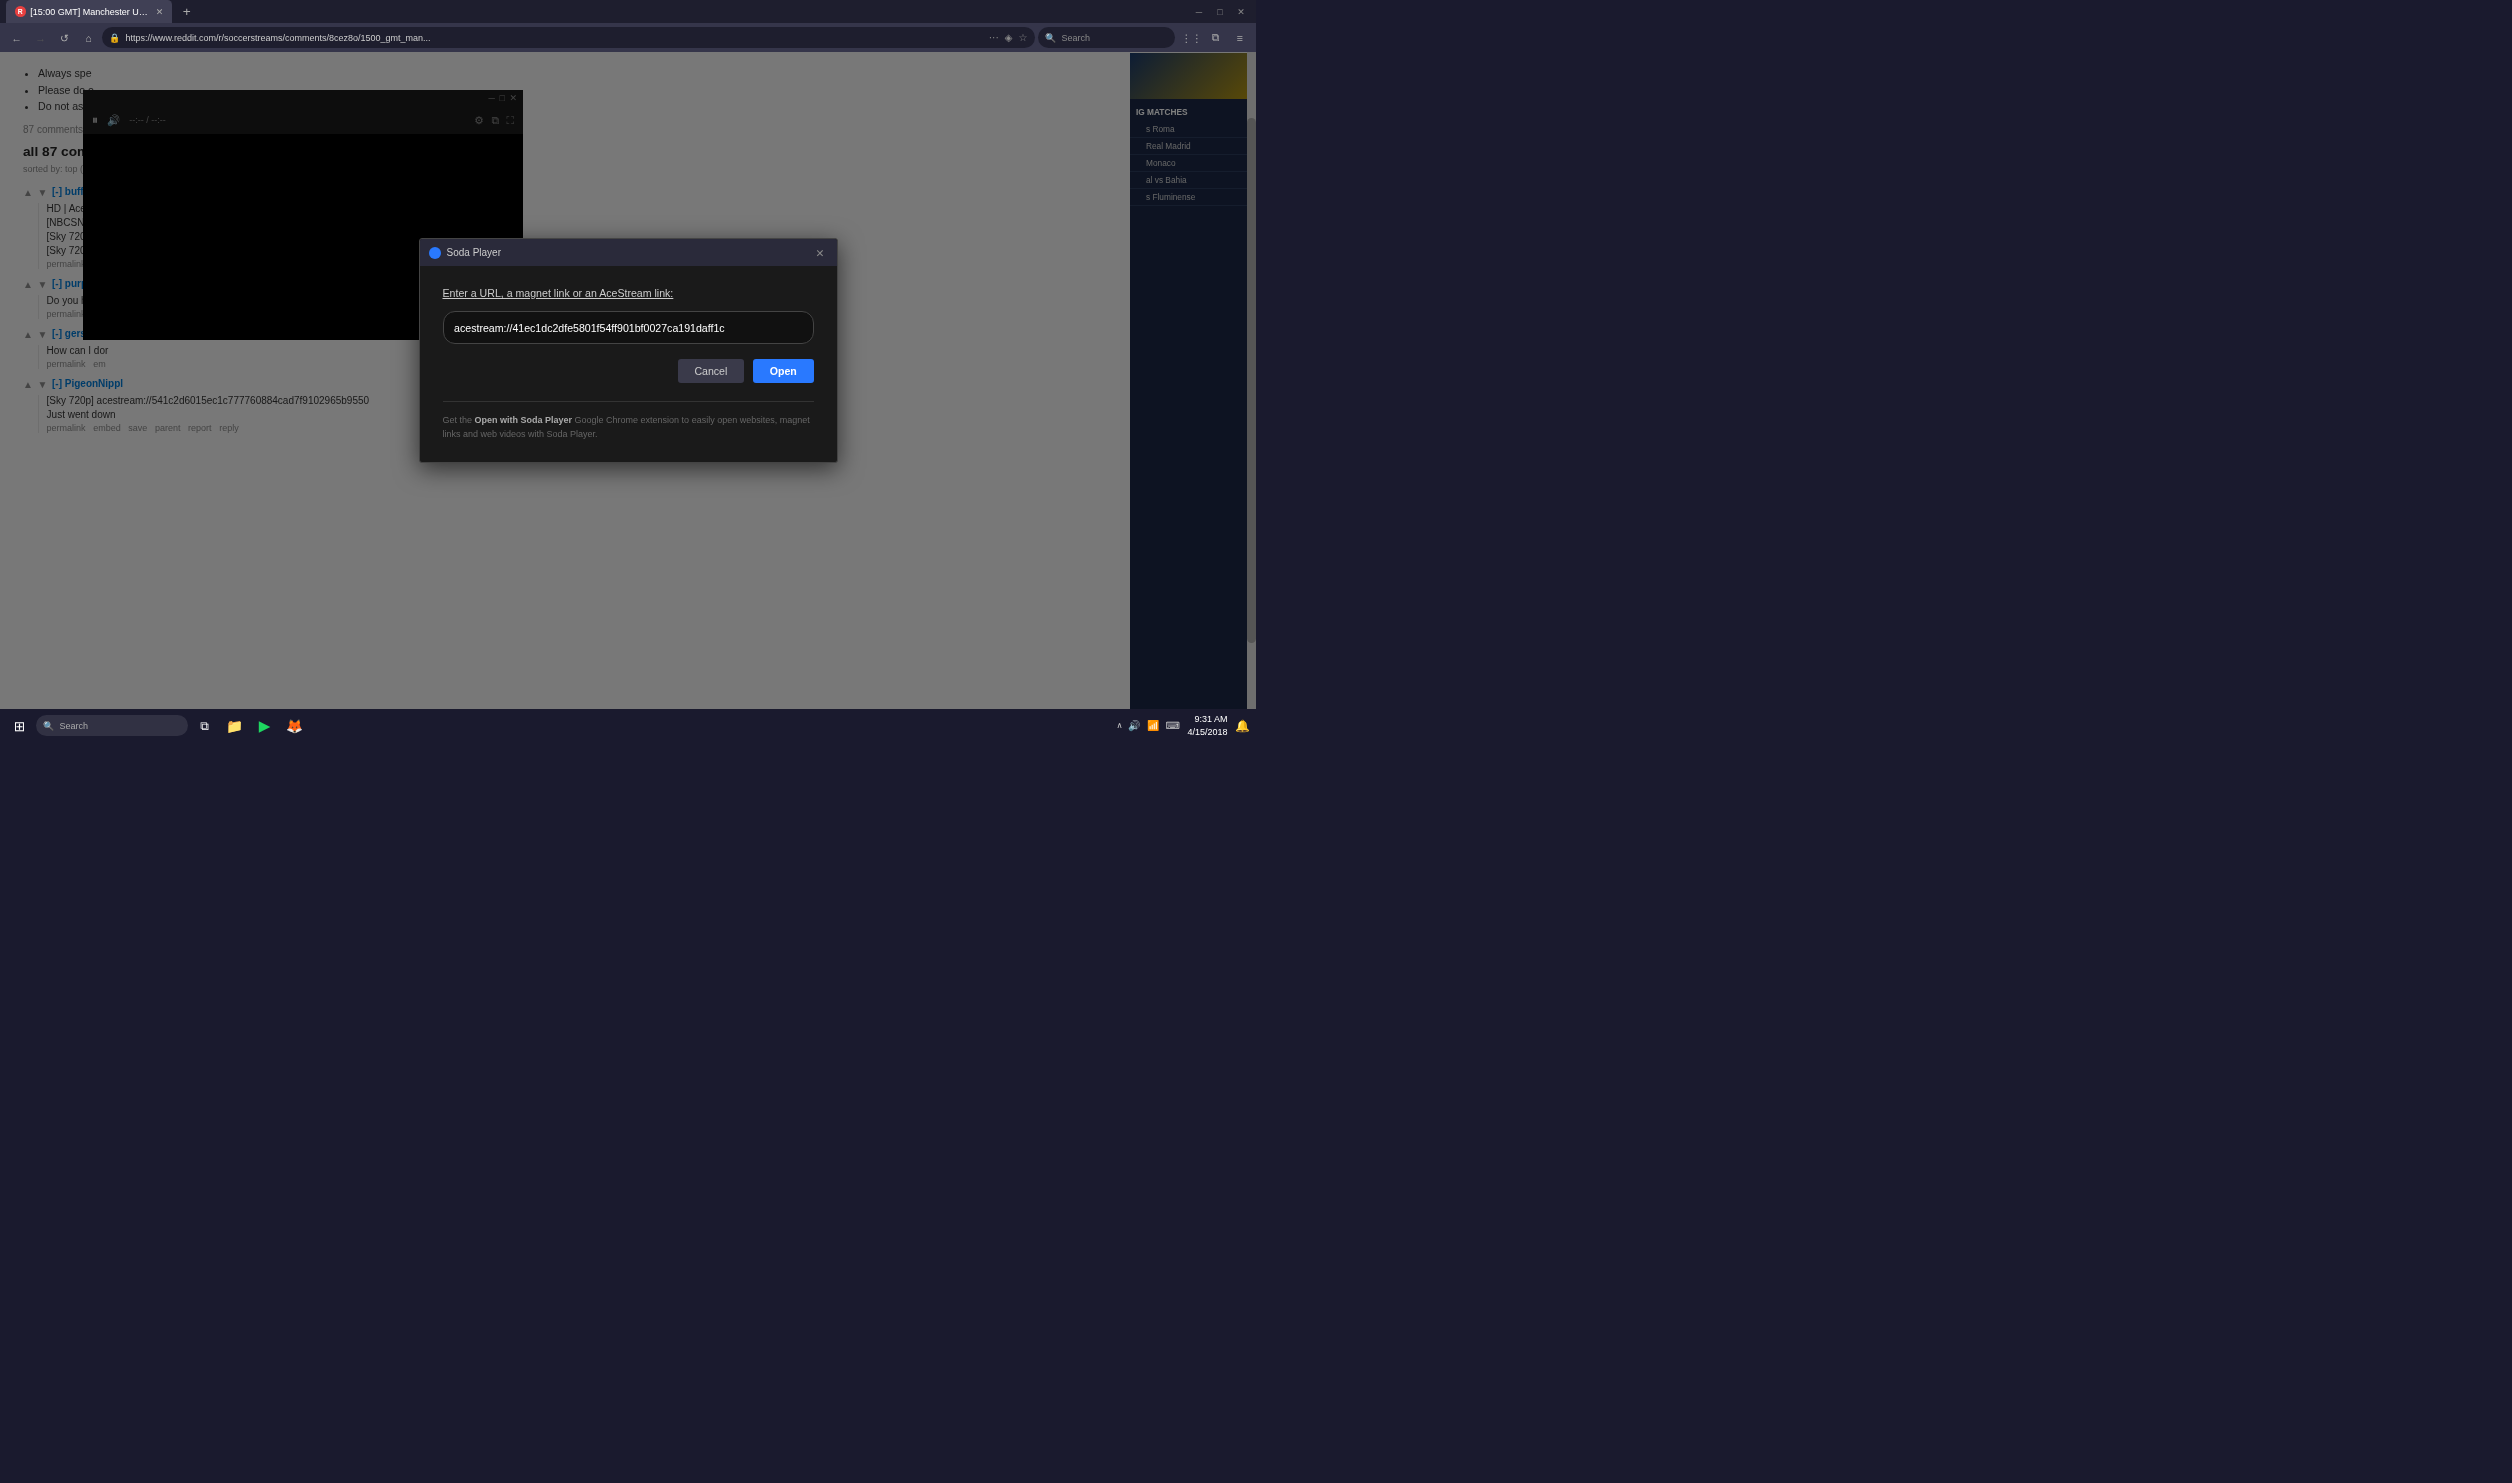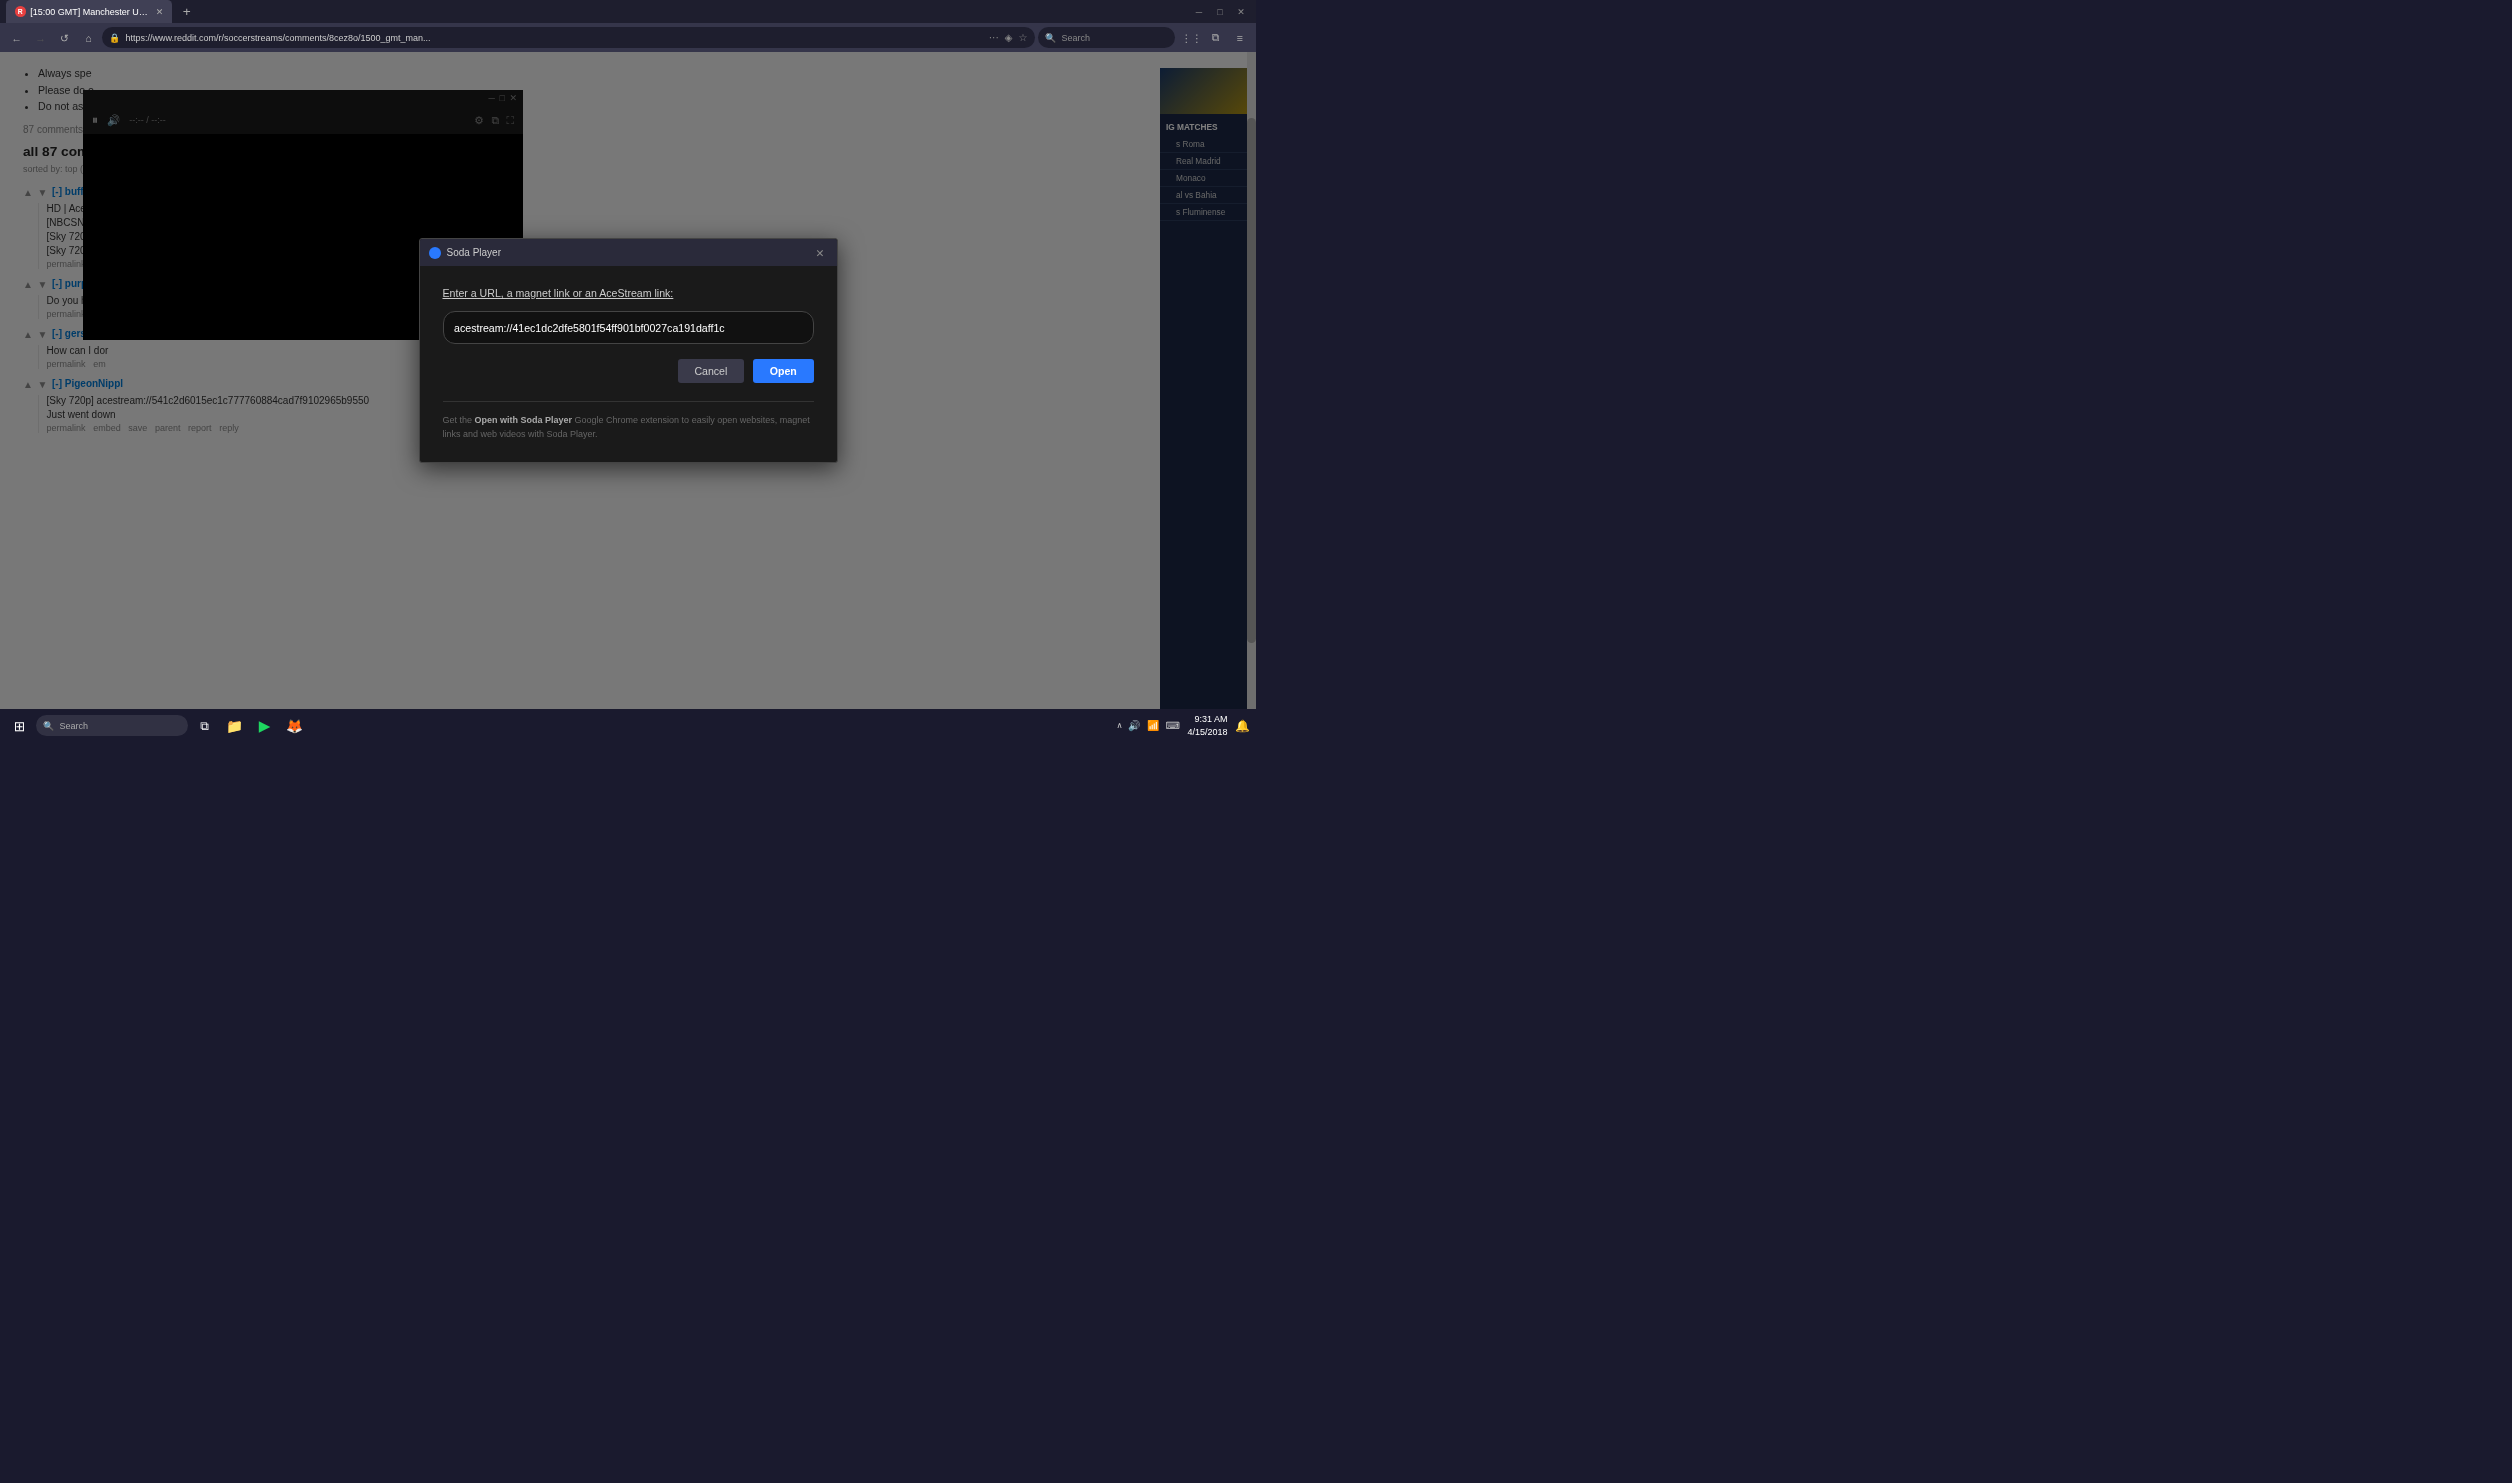--- a/index.html
+++ b/index.html
@@ -254,22 +254,22 @@
       border-radius: 4.6px;
       position: absolute;
       top: 10%;
       height: 80%;
     }
 
     
     .right-panel {
       position: absolute;
       right: 0;
-      top: 16px;
-      width: 96px;
+      top: 1px;
+      width: 126px;
       height: 100%;
       background: #1a2744;
     }
 
     .right-panel-stripe {
       width: 100%;
       height: 46px;
       background: linear-gradient(135deg, #1a3a6a, #b8960c);
       margin-bottom: 3px;
     }

